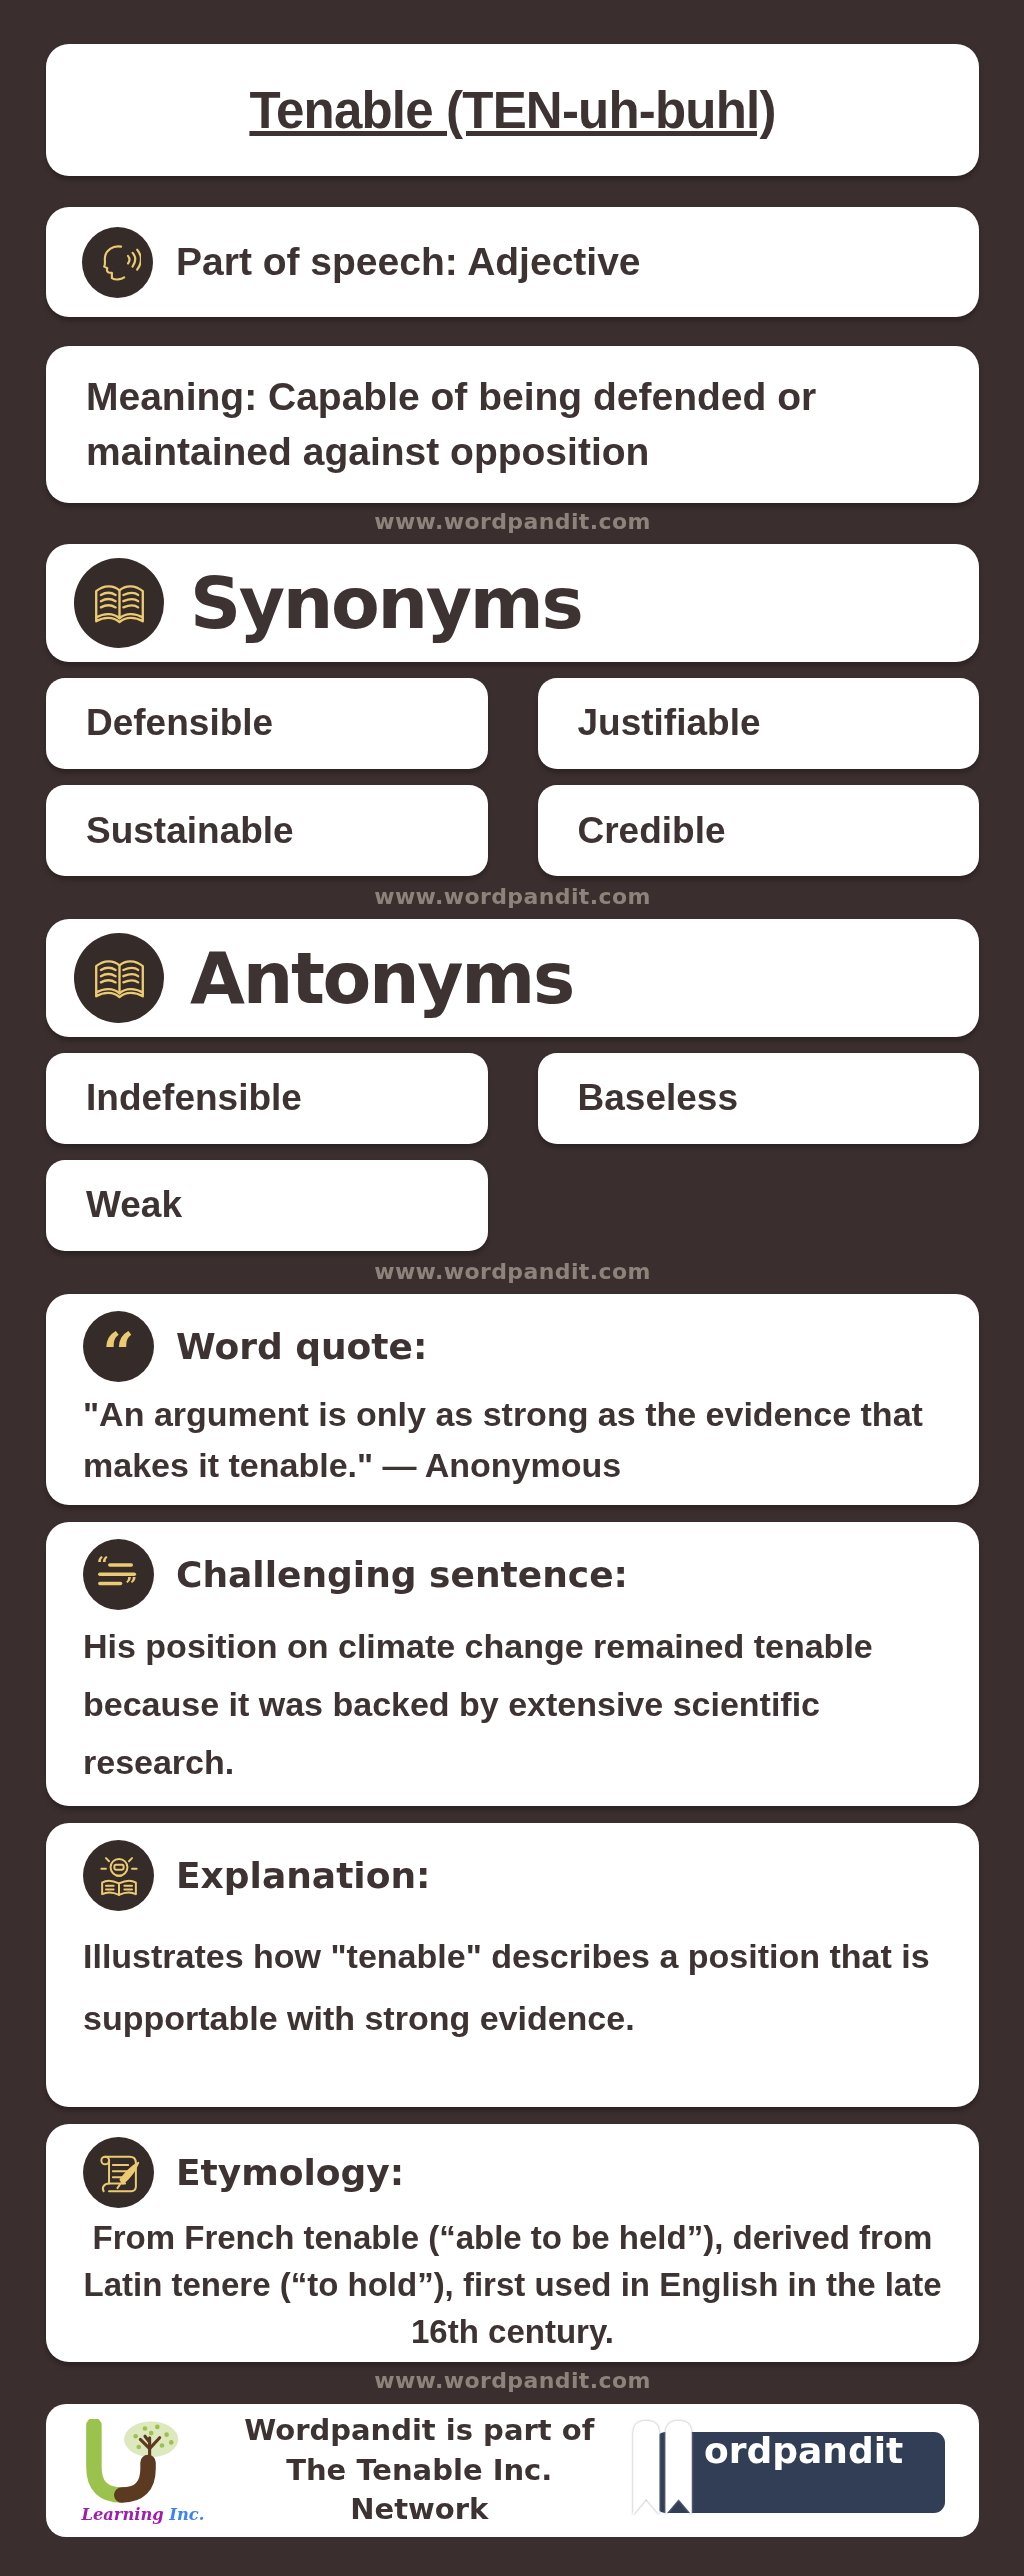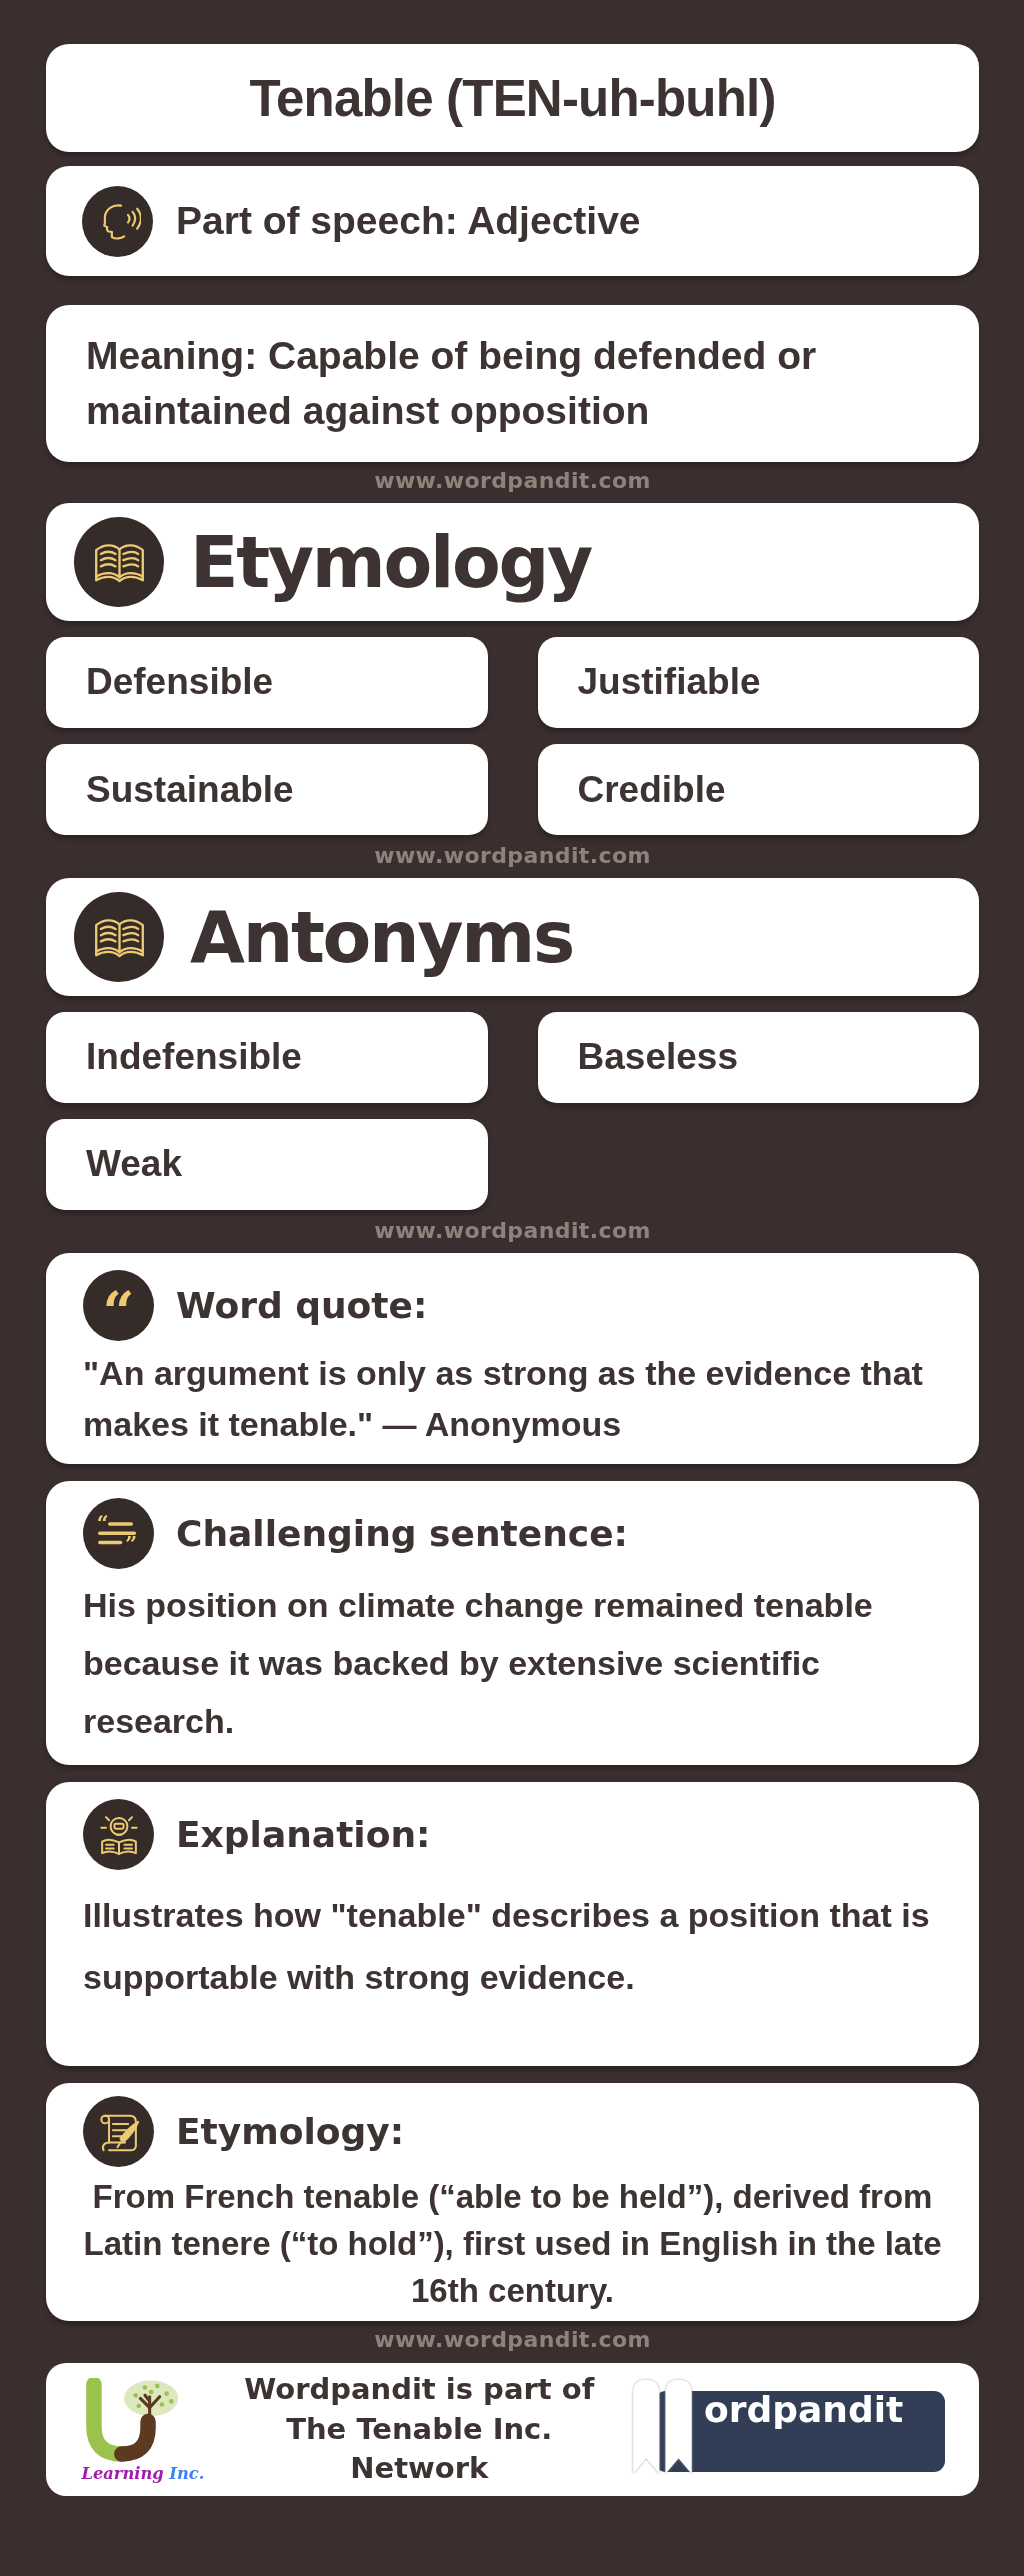--- a/index.html
+++ b/index.html
@@ -13,24 +13,25 @@
   .wrap { padding: 44px 46px 0 46px; }
 
   .card {
     background: #FFFFFF;
     border-radius: 23px;
     box-shadow: 0 3.9px 5.4px rgba(0,0,0,0.25);
   }
 
   
   .title-card {
-    height: 108px;
+    height: 132px;
     display: flex; align-items: center; justify-content: center;
     font-size: 51px; font-weight: 700; letter-spacing: -0.8px;
-    margin-bottom: 14px;
+    margin-bottom: 31px;
+    text-decoration: underline;
   }
 
   
   .pos-card {
     height: 110px;
     display: flex; align-items: center;
     padding: 0 36px; gap: 23px;
     font-size: 39px; font-weight: 700;
     margin-bottom: 29px;
   }
@@ -177,21 +178,21 @@
           <path d="M14 27 C21 23 28 24 33 27"></path>
           <path d="M14 35 C21 31 28 32 33 35"></path>
           <path d="M14 43 C21 39 28 40 33 43"></path>
           <path d="M43 27 C50 24 57 23 62 27"></path>
           <path d="M43 35 C50 32 57 31 62 35"></path>
           <path d="M43 43 C50 40 57 39 62 43"></path>
           <path d="M8 56 L8 61 C18 55 30 55 38 62 C46 55 58 55 68 61 L68 56"></path>
         </g>
       </svg>
     </span>
-    <span>Etymology</span>
+    <span>Synonyms</span>
   </div>
 
   <div class="grid">
     <div class="card cell">
         <span>Defensible</span>
       </div>
     <div class="card cell">
         <span>Justifiable</span>
       </div>
     <div class="card cell">

